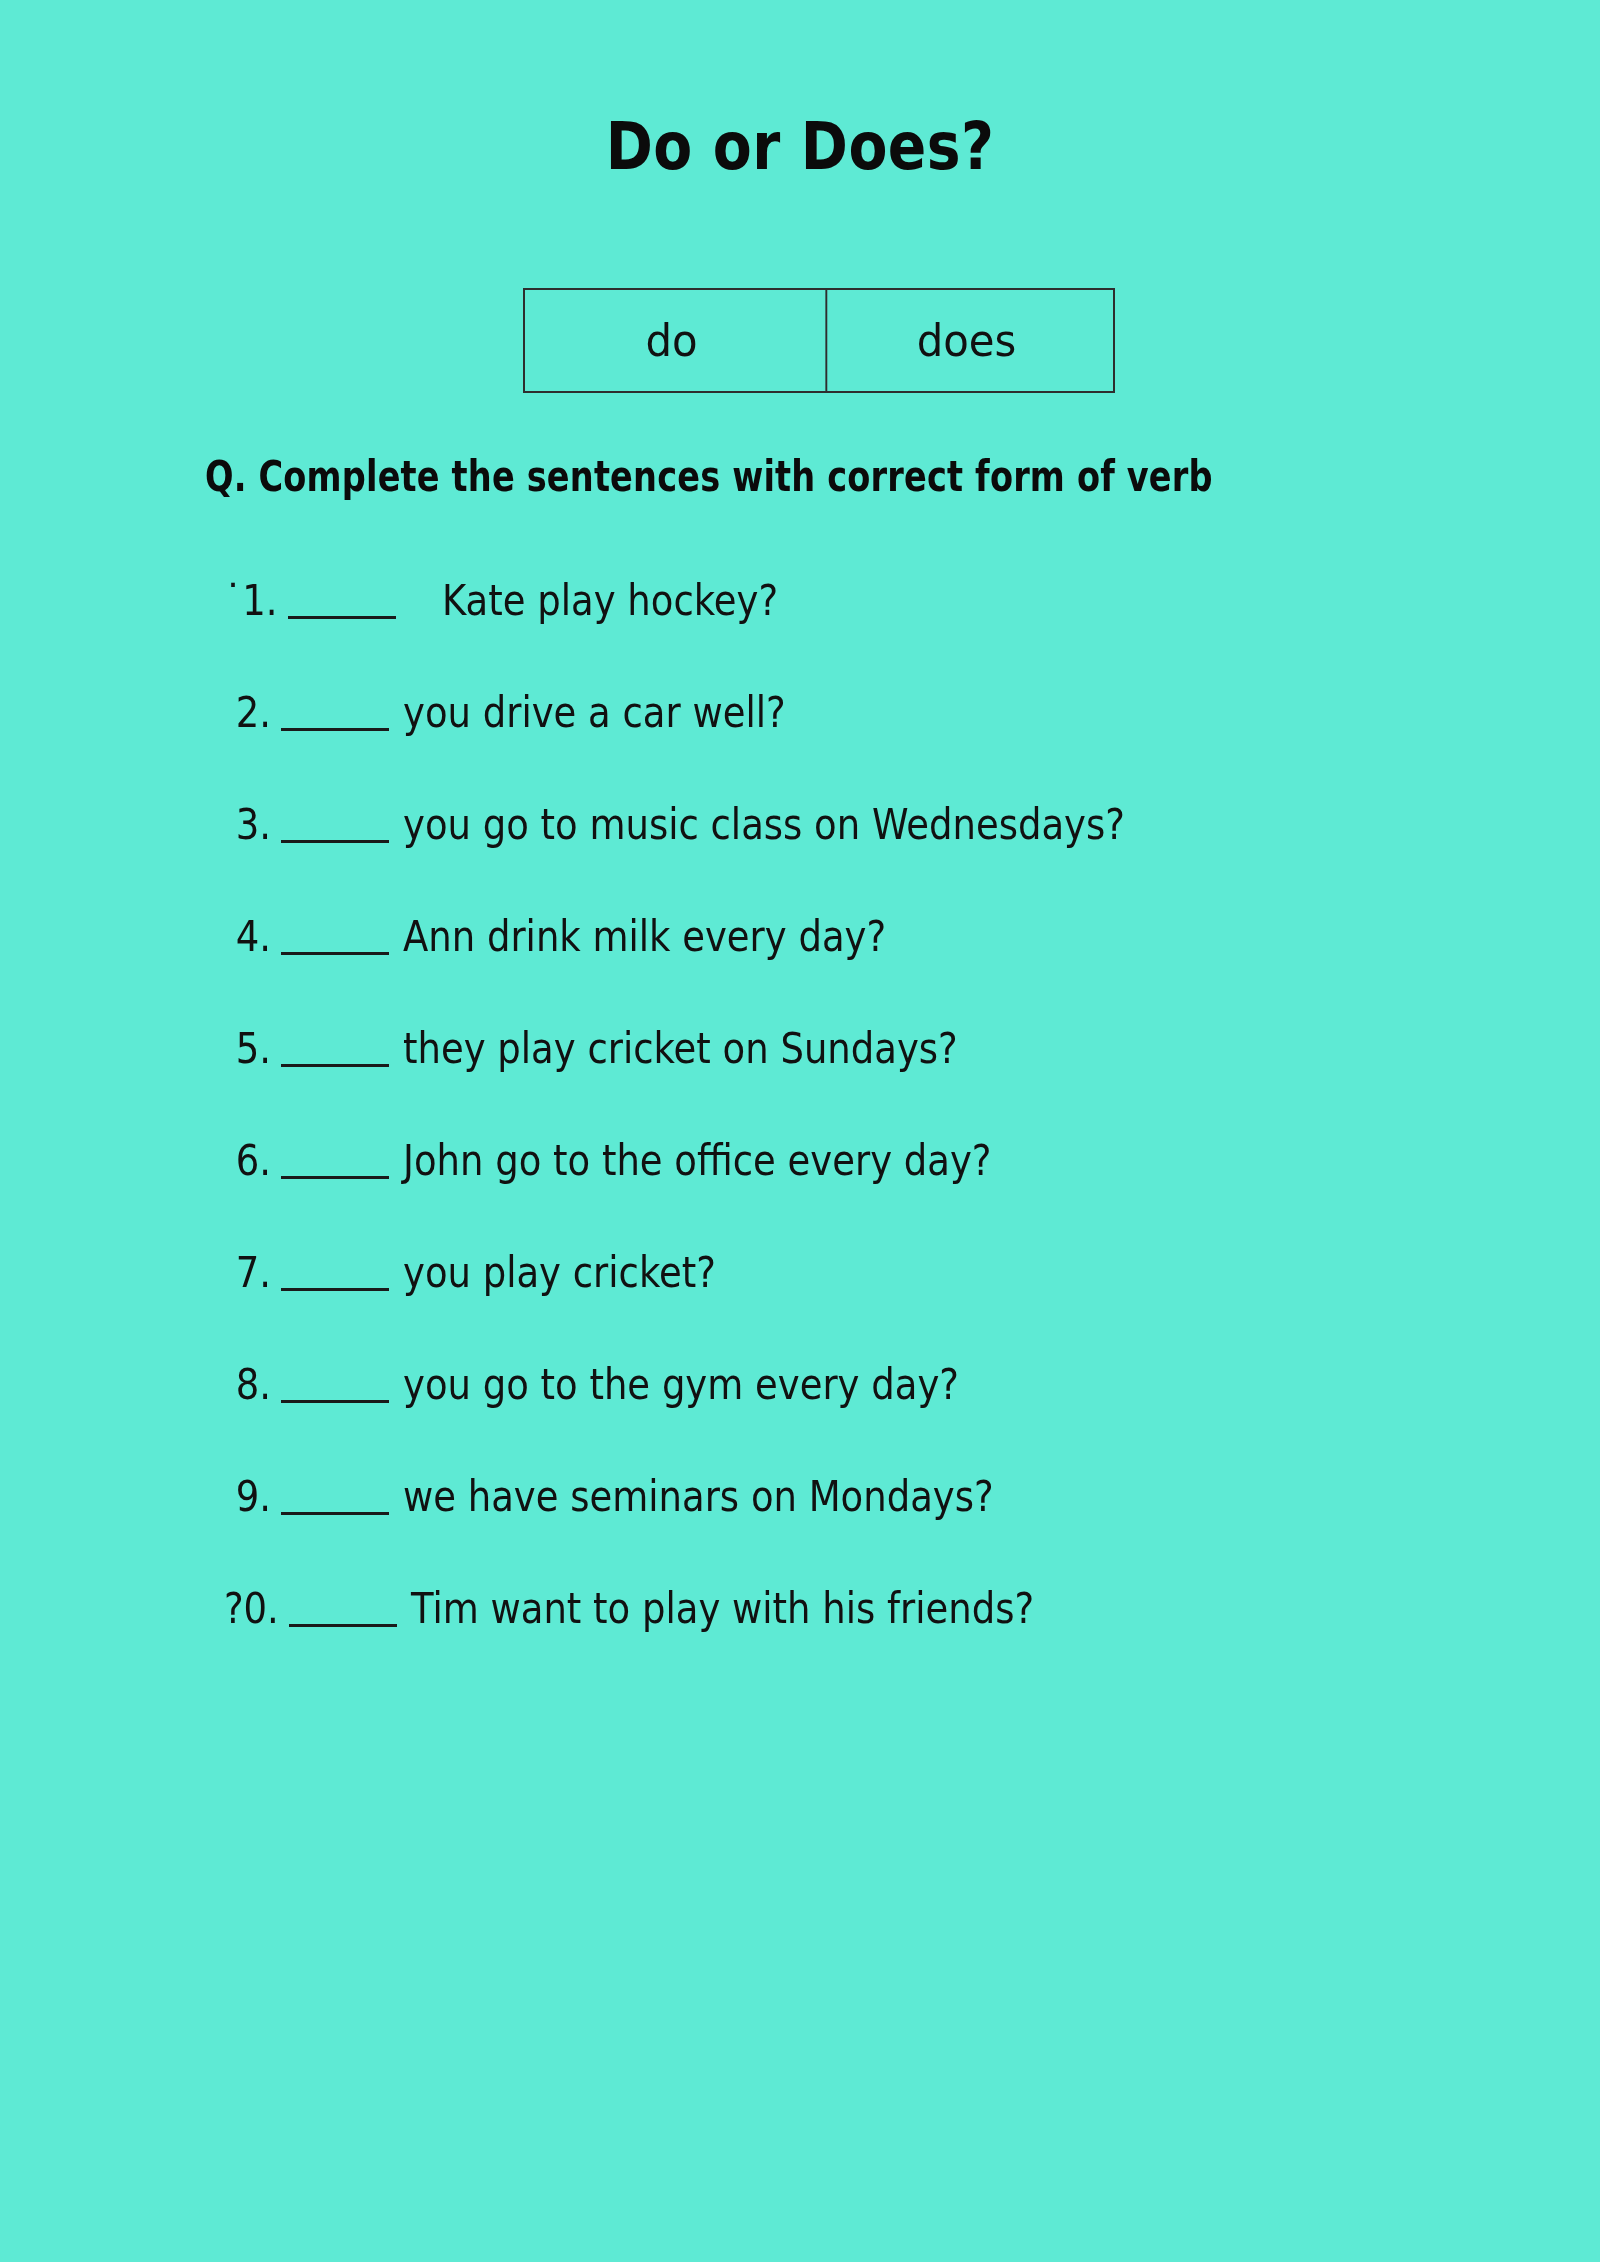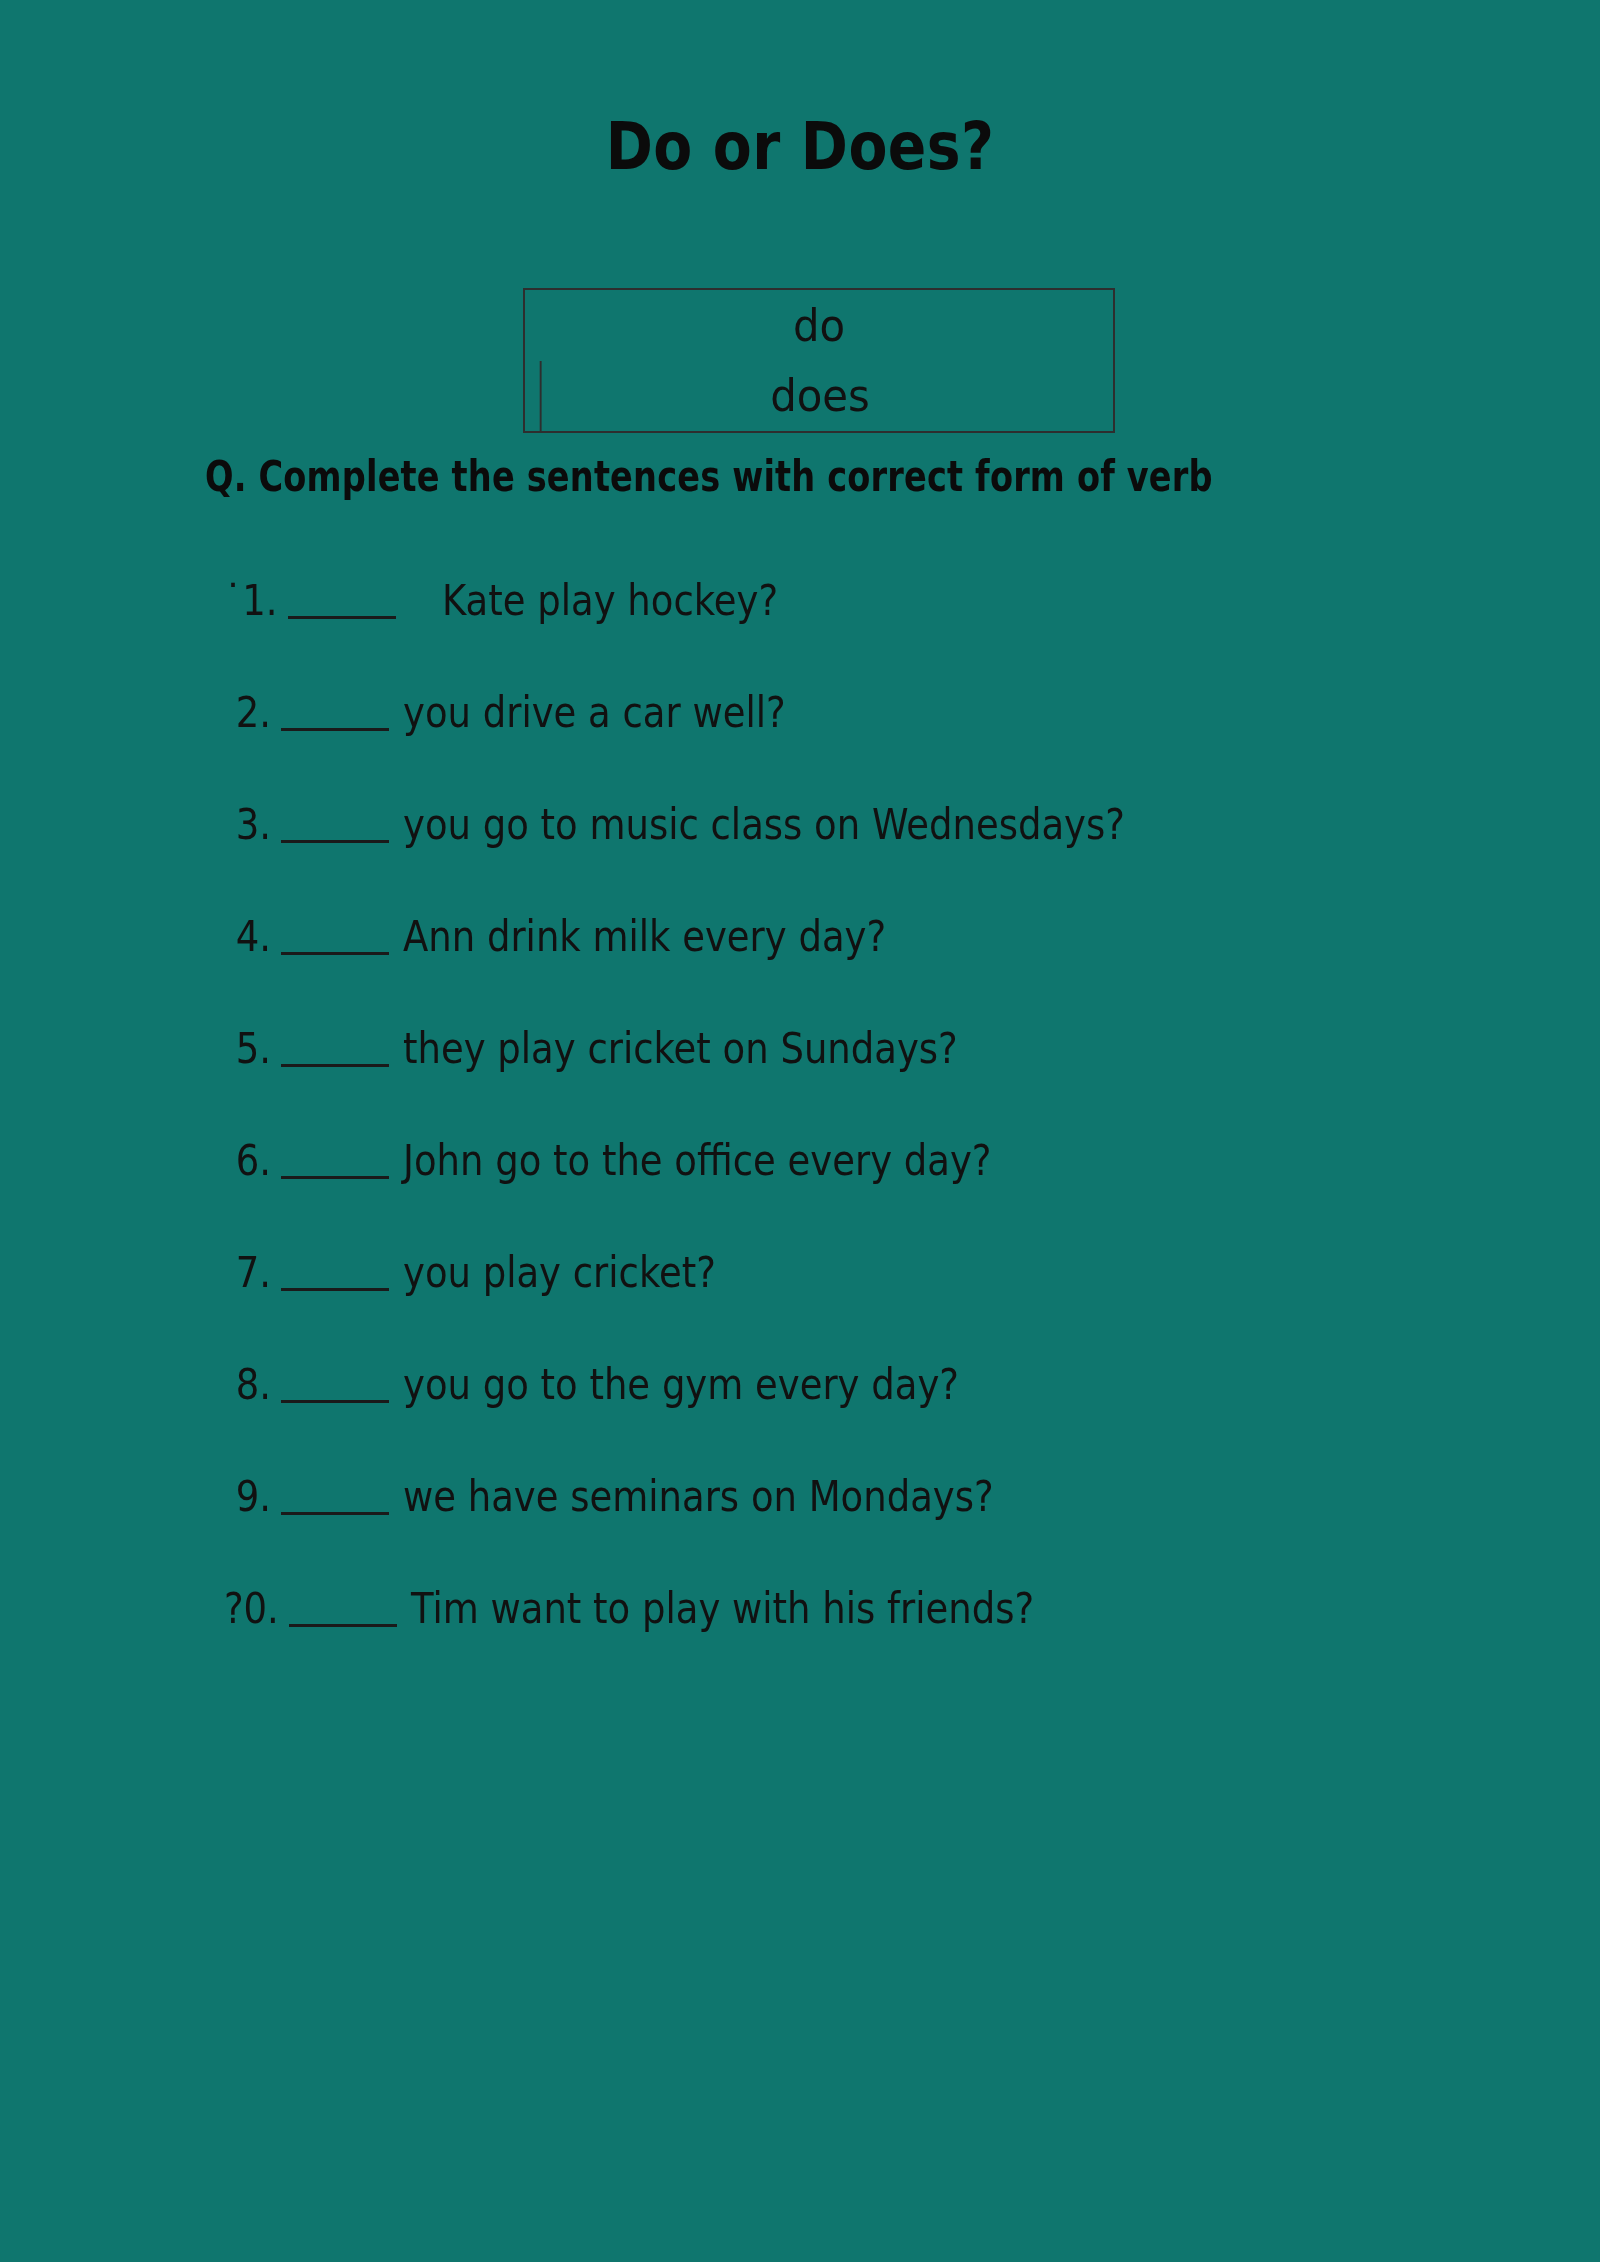--- a/index.html
+++ b/index.html
@@ -12,21 +12,21 @@
     height: 2262px;
     position: relative;
     font-family: "DejaVu Sans", sans-serif;
     color: #111111;
     overflow: hidden;
   }
 
   .page {
     position: absolute;
     inset: 0;
-    background: #0f766e;
+    background: #5eead4;
   }
 
   
   .title {
     position: absolute;
     top: 108px;
     left: 0;
     width: 1600px;
     text-align: center;
     font-family: "DejaVu Sans", sans-serif;
@@ -38,25 +38,24 @@
     color: #0b0b0b;
     white-space: nowrap;
   }
 
   
   .wordbank {
     position: absolute;
     left: 523px;
     top: 288px;
     width: 592px;
-    height: 145px;
+    height: 105px;
     border: 2px solid #2e2e2e;
     box-sizing: border-box;
     display: flex;
-    flex-direction: column;
   }
   .wordbank-cell {
     flex: 1 1 50%;
     display: flex;
     align-items: center;
     justify-content: center;
     font-family: "DejaVu Sans", sans-serif;
     font-size: 44px;
     font-weight: normal;
     color: #111111;

